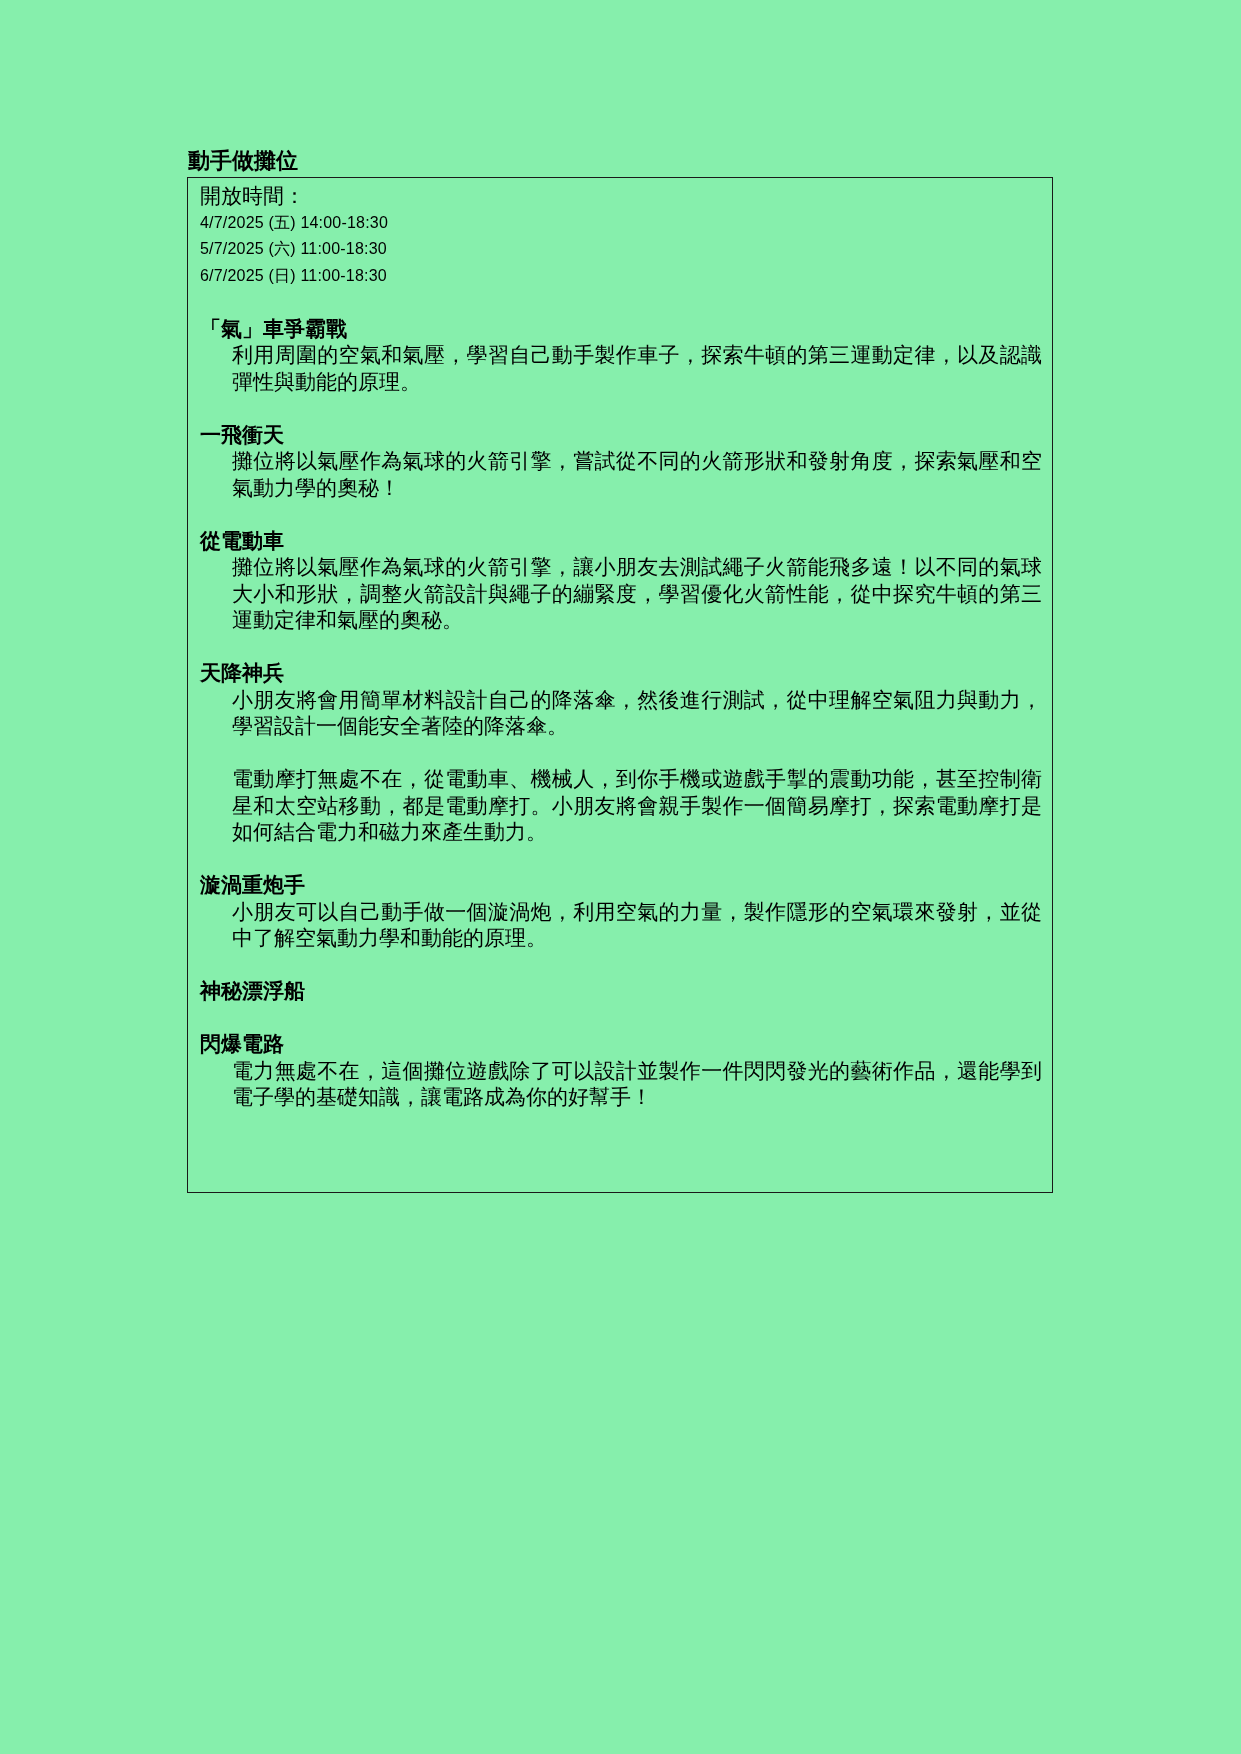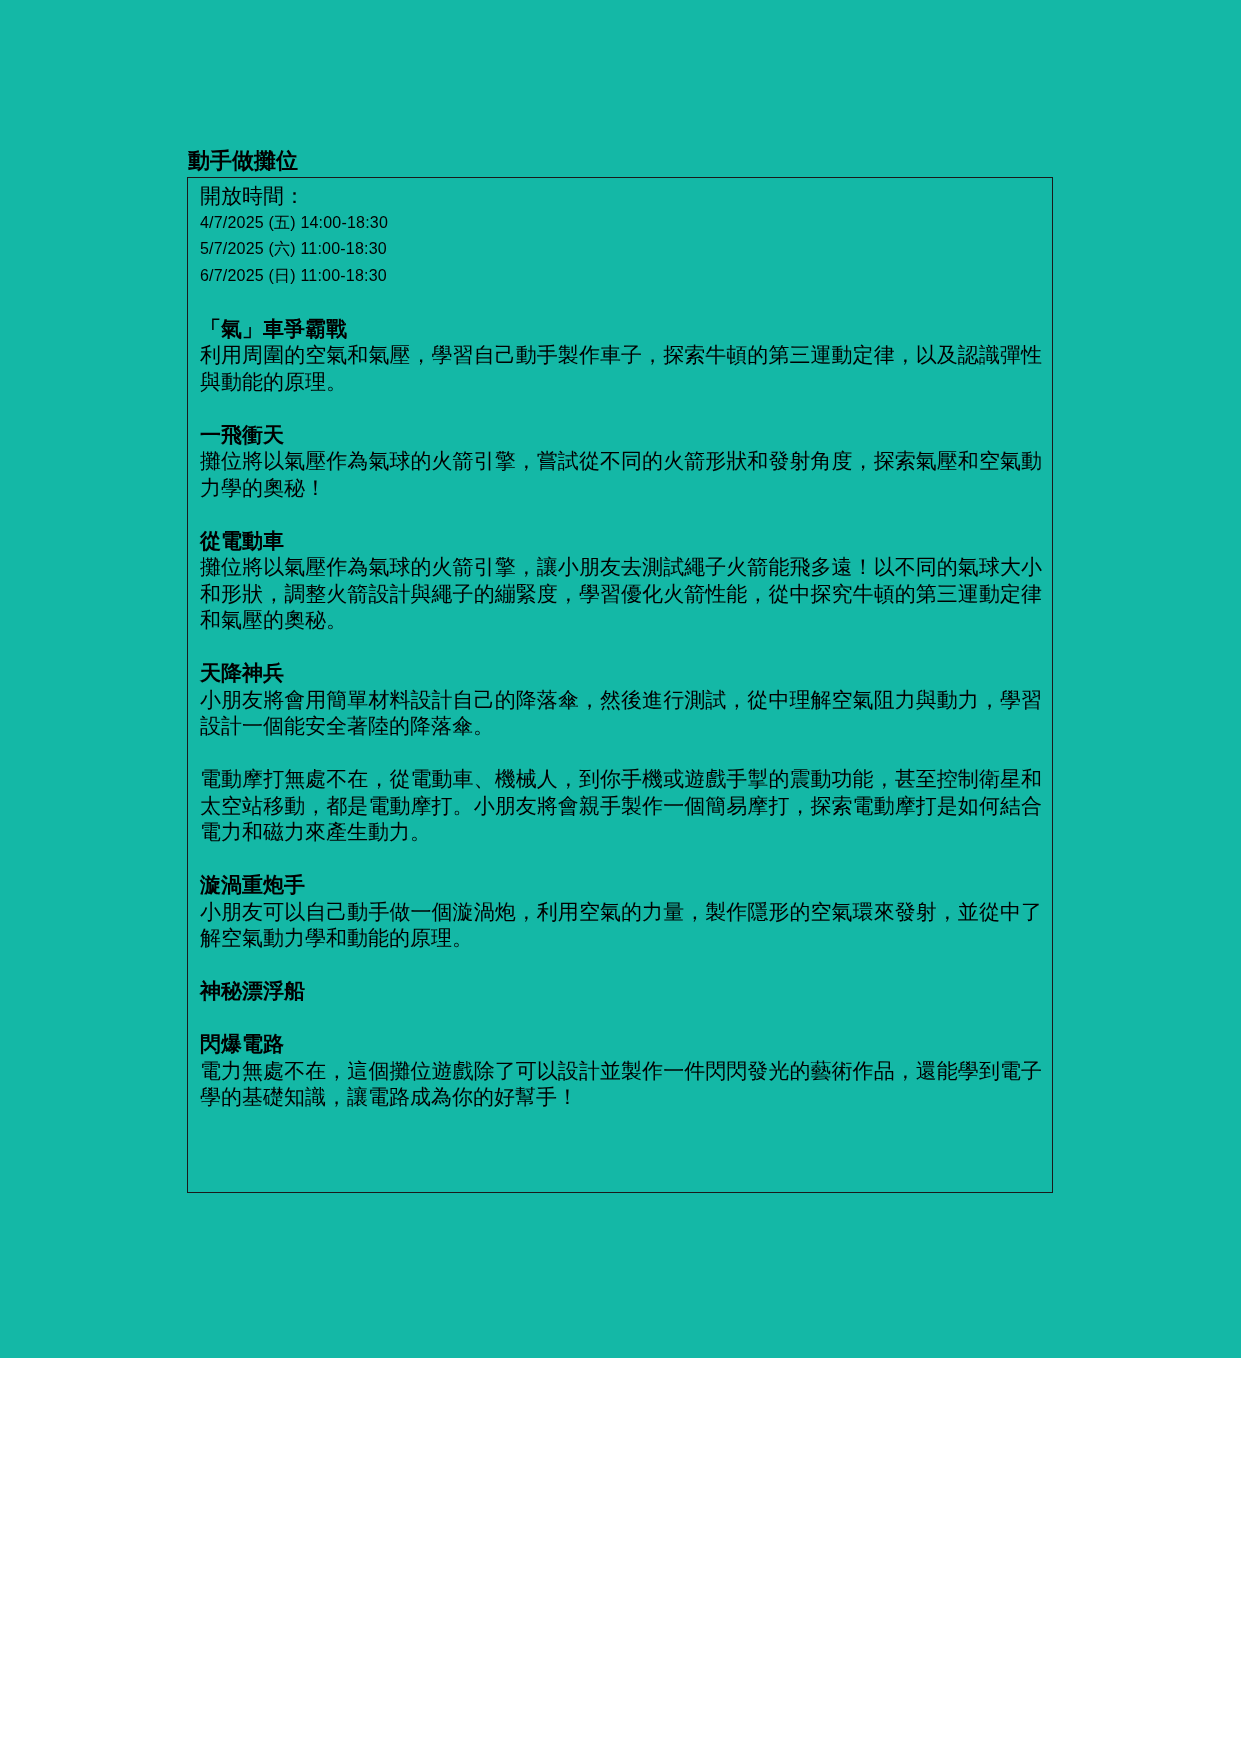--- a/index.html
+++ b/index.html
@@ -7,22 +7,22 @@
   body {
     width: 1241px;
     height: 1754px;
     background: #ffffff;
     color: #000000;
     font-family: "Liberation Serif", "DejaVu Serif", serif;
   }
   .page {
     position: relative;
     width: 1241px;
-    height: 1358px;
-    background: #14b8a6;
+    height: 1754px;
+    background: #86efac;
     overflow: hidden;
   }
   .doc-title {
     position: absolute;
     left: 188px;
     top: 148px;
     margin: 0;
     font-family: "Liberation Serif", "DejaVu Serif", serif;
     font-size: 22px;
     font-weight: bold;
@@ -49,20 +49,21 @@
     letter-spacing: 0.2px;
   }
   .section {
     margin-top: 26.5px;
   }
   .section-heading {
     font-weight: bold;
   }
   .section-body {
     text-align: justify;
+    margin-left: 32px;
   }
 </style>
 </head>
 <body>
 
 <div class="page">
 
   <h1 class="doc-title">動手做攤位</h1>
 
   <div class="content-box">

